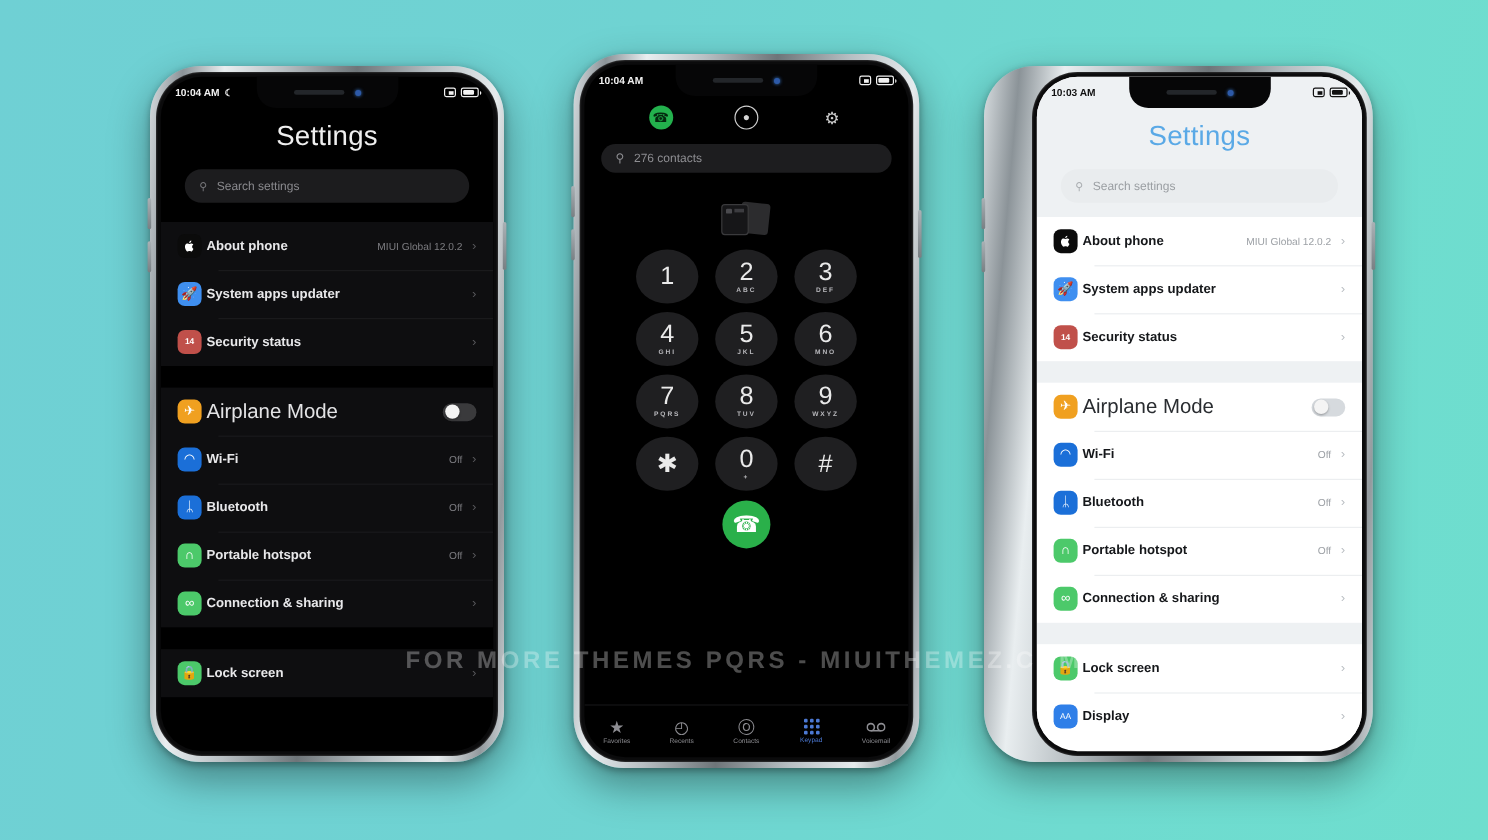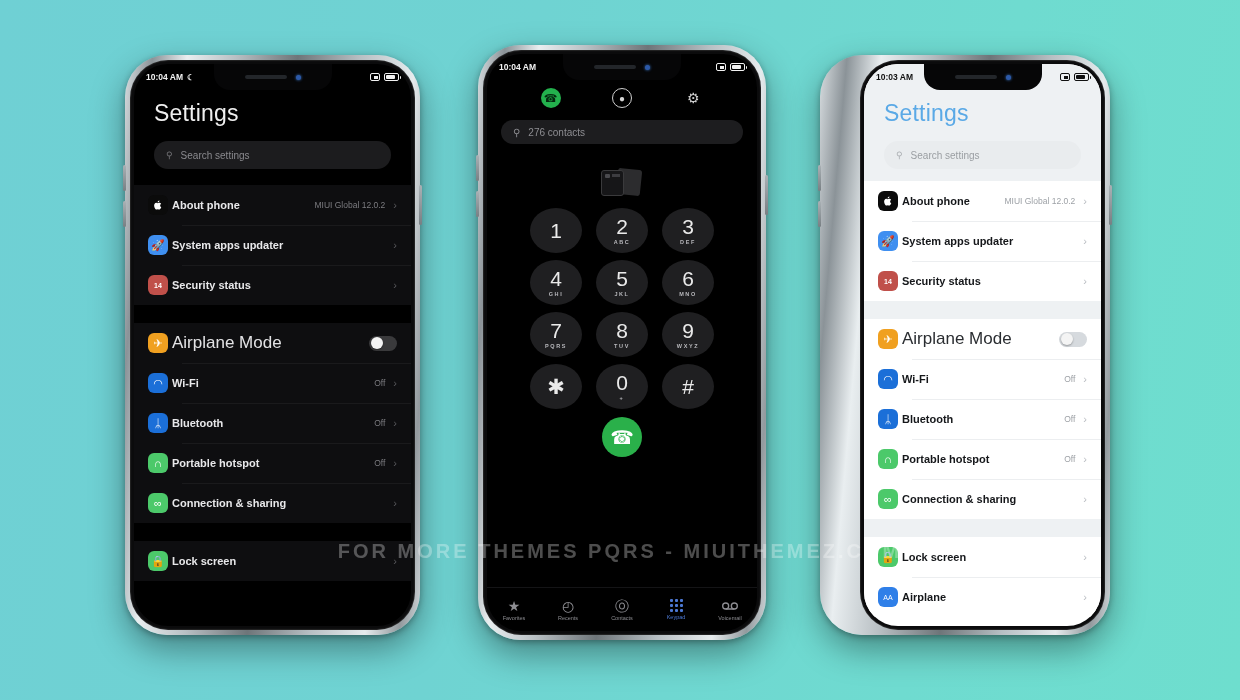--- a/index.html
+++ b/index.html
@@ -59,21 +59,21 @@
   .statusbar.light { color: #111; }
   .sb-left, .sb-right { display: flex; align-items: center; gap: 4px; }
   .sb-ico { font-size: 8px; opacity: .95; }
   .batt { display: inline-block; width: 15px; height: 8px; border: 1px solid currentColor; border-radius: 2px; position: relative; }
   .batt::after { content:''; position:absolute; right:-3px; top:2px; width:1.5px; height:3px; background: currentColor; border-radius:0 1px 1px 0; }
   .batt i { position: absolute; left:1px; top:1px; bottom:1px; width: 70%; background: currentColor; border-radius:1px; display:block;}
   .sq-ico { display:inline-block; width:10px;height:8px;border:1px solid currentColor;border-radius:2px; position: relative;}
   .sq-ico::after{content:'';position:absolute;left:2.5px;top:1.5px;width:4px;height:3px;background:currentColor;}
 
   
-  .set-head { padding: 36px 20px 0 20px; }
+  .set-head { padding: 36px 20px 0 20px; text-align: center; }
   .set-title { font-size: 23px; font-weight: 400; letter-spacing: .2px; }
   .dark .set-title { color: #efefef; }
   .light .set-title { color: #5aa9e6; }
   .searchbar {
     margin: 14px 0 0 0; height: 28px; border-radius: 15px;
     display: flex; align-items: center; gap: 8px; padding: 0 12px;
     font-size: 10px;
   }
   .dark .searchbar { background: #1c1c1e; color: #8a8a8e; }
   .light .searchbar { background: #e9ecee; color: #9a9ea2; }
@@ -378,21 +378,21 @@
                   <line x1="5.5" y1="11.5" x2="18.5" y2="11.5"></line>
                 </svg></div>
               <div class="tlbl">Voicemail</div>
             </div>
           </div>
       </div>
     </div>
   </div>
 </div>
 
-<div class="phone" id="phone-right" style="left:820px; top:55px; width:290px; height:580px;padding-left:40px;">
+<div class="phone" id="phone-right" style="left:820px; top:55px; width:324px; height:580px;padding-left:40px;">
   <div class="btn-side btn-left" style="top:110px;height:26px;"></div>
   <div class="btn-side btn-left" style="top:146px;height:26px;"></div>
   <div class="btn-side btn-right" style="top:130px;height:40px;"></div>
   <div class="phone-inner">
     <div class="screen light">
       <div class="notch" style="width:118px;">
         <div class="speaker"></div>
         <div class="cam"></div>
       </div>
       <div class="statusbar light">
@@ -472,21 +472,21 @@
           </div>
           <div class="gap"></div>
           <div class="group">
             <div class="row">
               <div class="ic" style="background: rgb(76, 201, 106);">🔒</div>
               <div class="row-label">Lock screen</div>
               <div class="chev">›</div>
             </div>
             <div class="row">
               <div class="ic" style="background: rgb(47, 127, 232); font-size: 7px;">AA</div>
-              <div class="row-label">Airplane</div>
+              <div class="row-label">Display</div>
               <div class="chev">›</div>
             </div>
           </div>
         </div>
     </div>
   </div>
 </div>
 
 <div class="watermark">FOR MORE THEMES PQRS - MIUITHEMEZ.COM</div>
 

